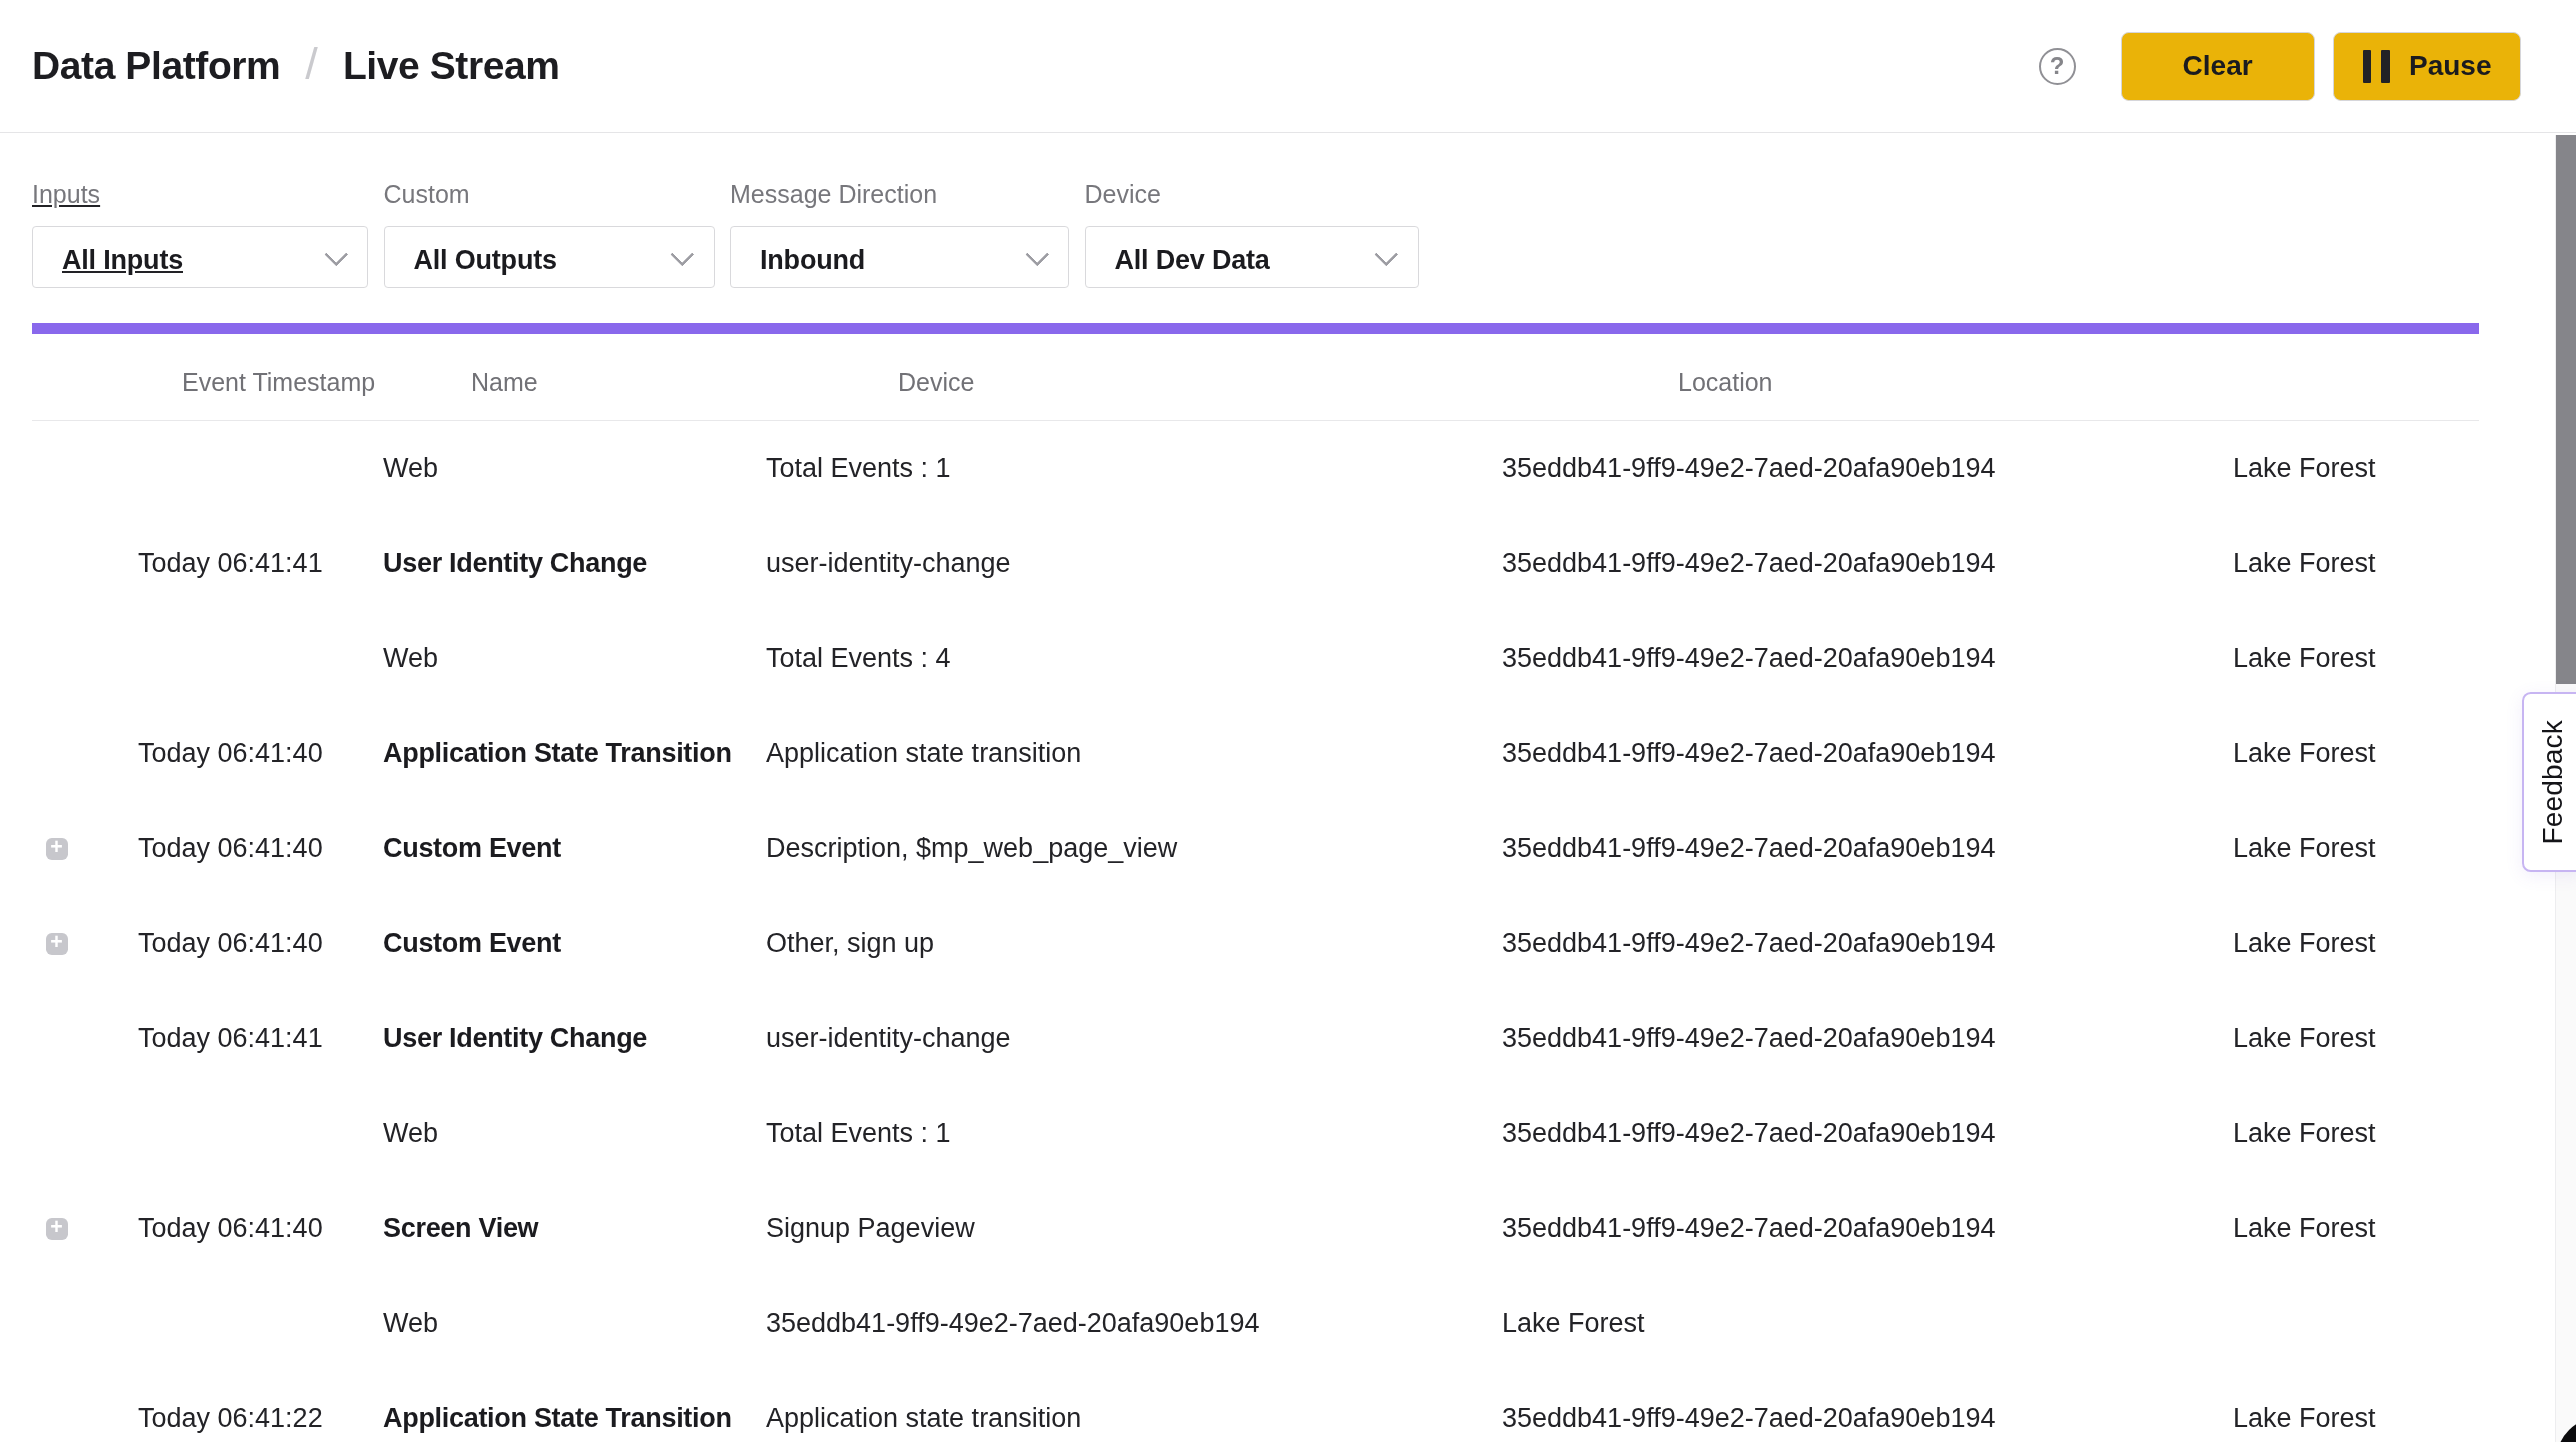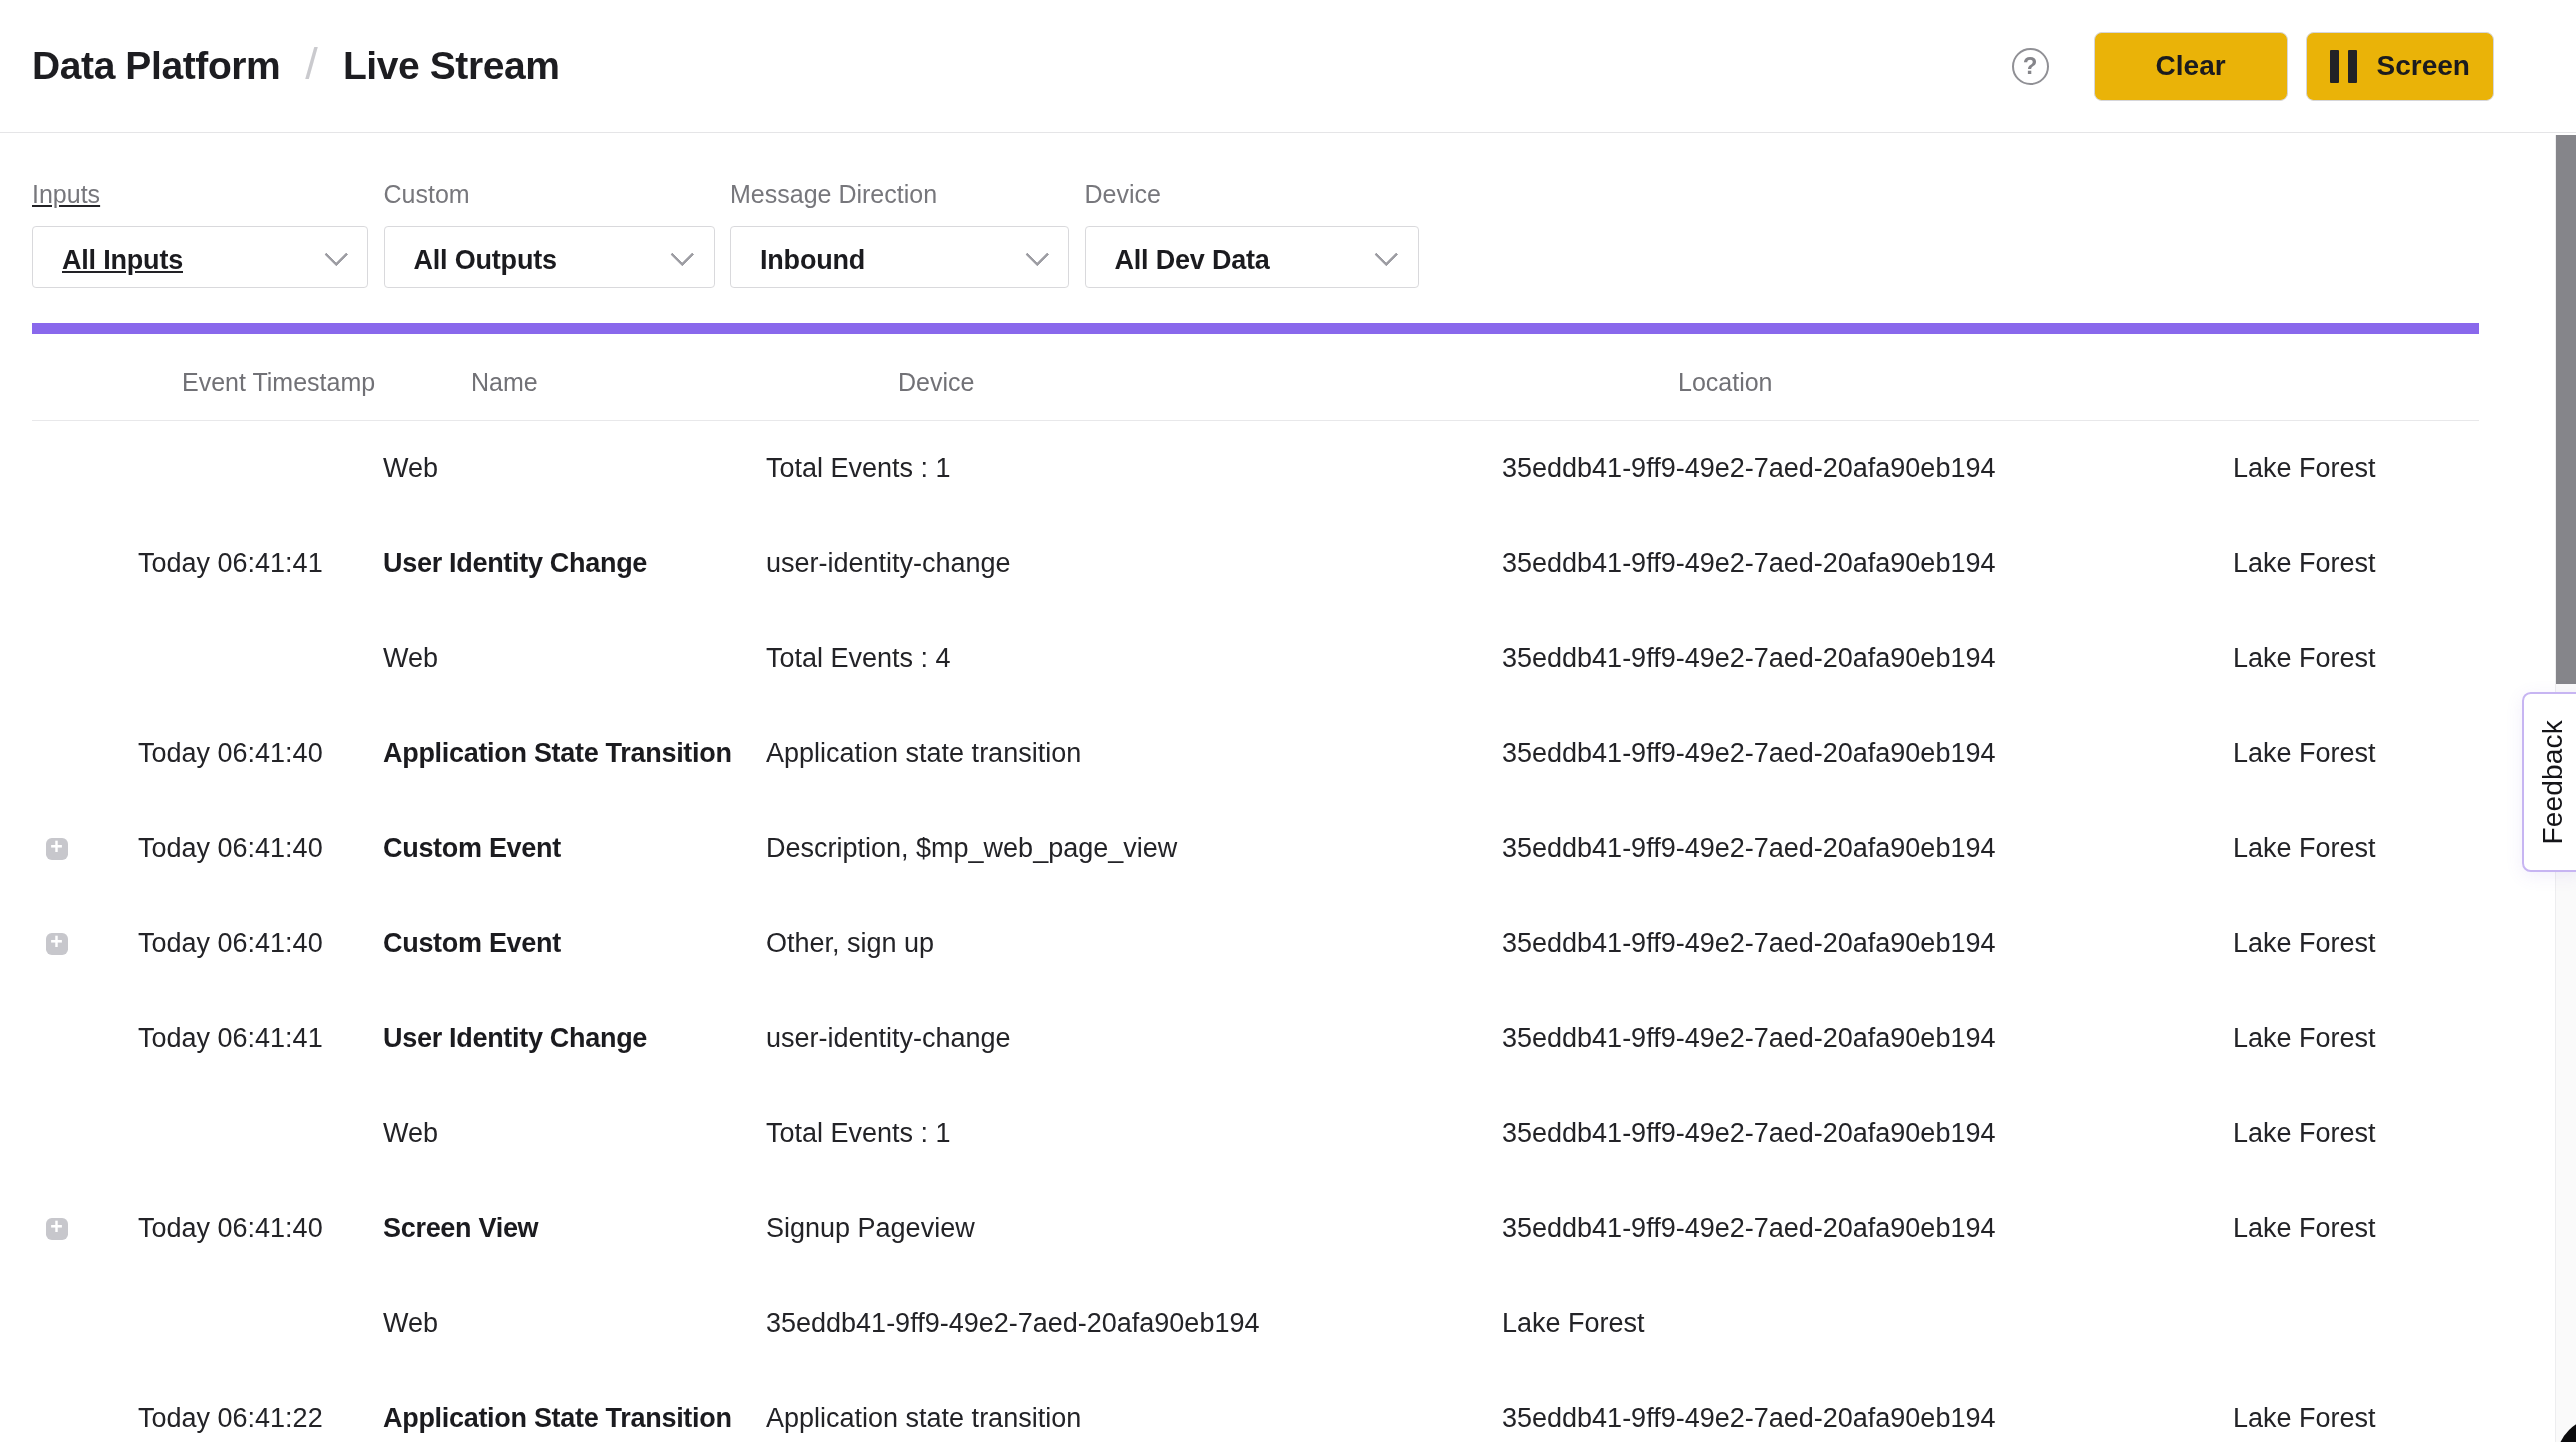--- a/index.html
+++ b/index.html
@@ -5,21 +5,21 @@
   * { margin:0; padding:0; box-sizing:border-box; }
   html,body { width:2576px; height:1442px; }
   body {
     position:relative; overflow:hidden; background:#ffffff;
     font-family:"Liberation Sans", sans-serif; color:#222226;
   }
 
   
   .app-header {
     height:133px; border-bottom:1.9px solid #e5e5e7;
-    display:flex; align-items:center; padding:0 82px 0 32px;
+    display:flex; align-items:center; padding:0 55px 0 32px;
   }
   .breadcrumb { display:flex; align-items:center; gap:25px; }
   .crumb { font-size:39px; font-weight:700; color:#1d1d21; letter-spacing:-0.4px; text-decoration:none; }
   .crumb-sep { font-size:45px; font-weight:300; color:#cacace; transform:translateY(-1.9px); }
   .header-actions { margin-left:auto; display:flex; align-items:center; }
   .help-icon {
     width:37px; height:37px; border:2.9px solid #909095; border-radius:50%;
     color:#85858a; font-size:24px; font-weight:700;
     display:flex; align-items:center; justify-content:center;
     margin-right:45px; cursor:pointer;
@@ -111,21 +111,21 @@
     <span class="crumb">Live Stream</span>
   </nav>
   <div class="header-actions">
     <div class="help-icon">?</div>
     <button class="btn btn-clear">Clear</button>
     <button class="btn btn-pause">
       <span class="pause-glyph">
           <span></span>
           <span></span>
         </span>
-      <span>Screen</span>
+      <span>Pause</span>
     </button>
   </div>
 </header>
 
 <section class="filters">
     <div class="filter-group">
       <div class="filter-label">Inputs</div>
       <div class="select-box">
         <span class="select-value">All Inputs</span>
         <span class="chevron"></span>

